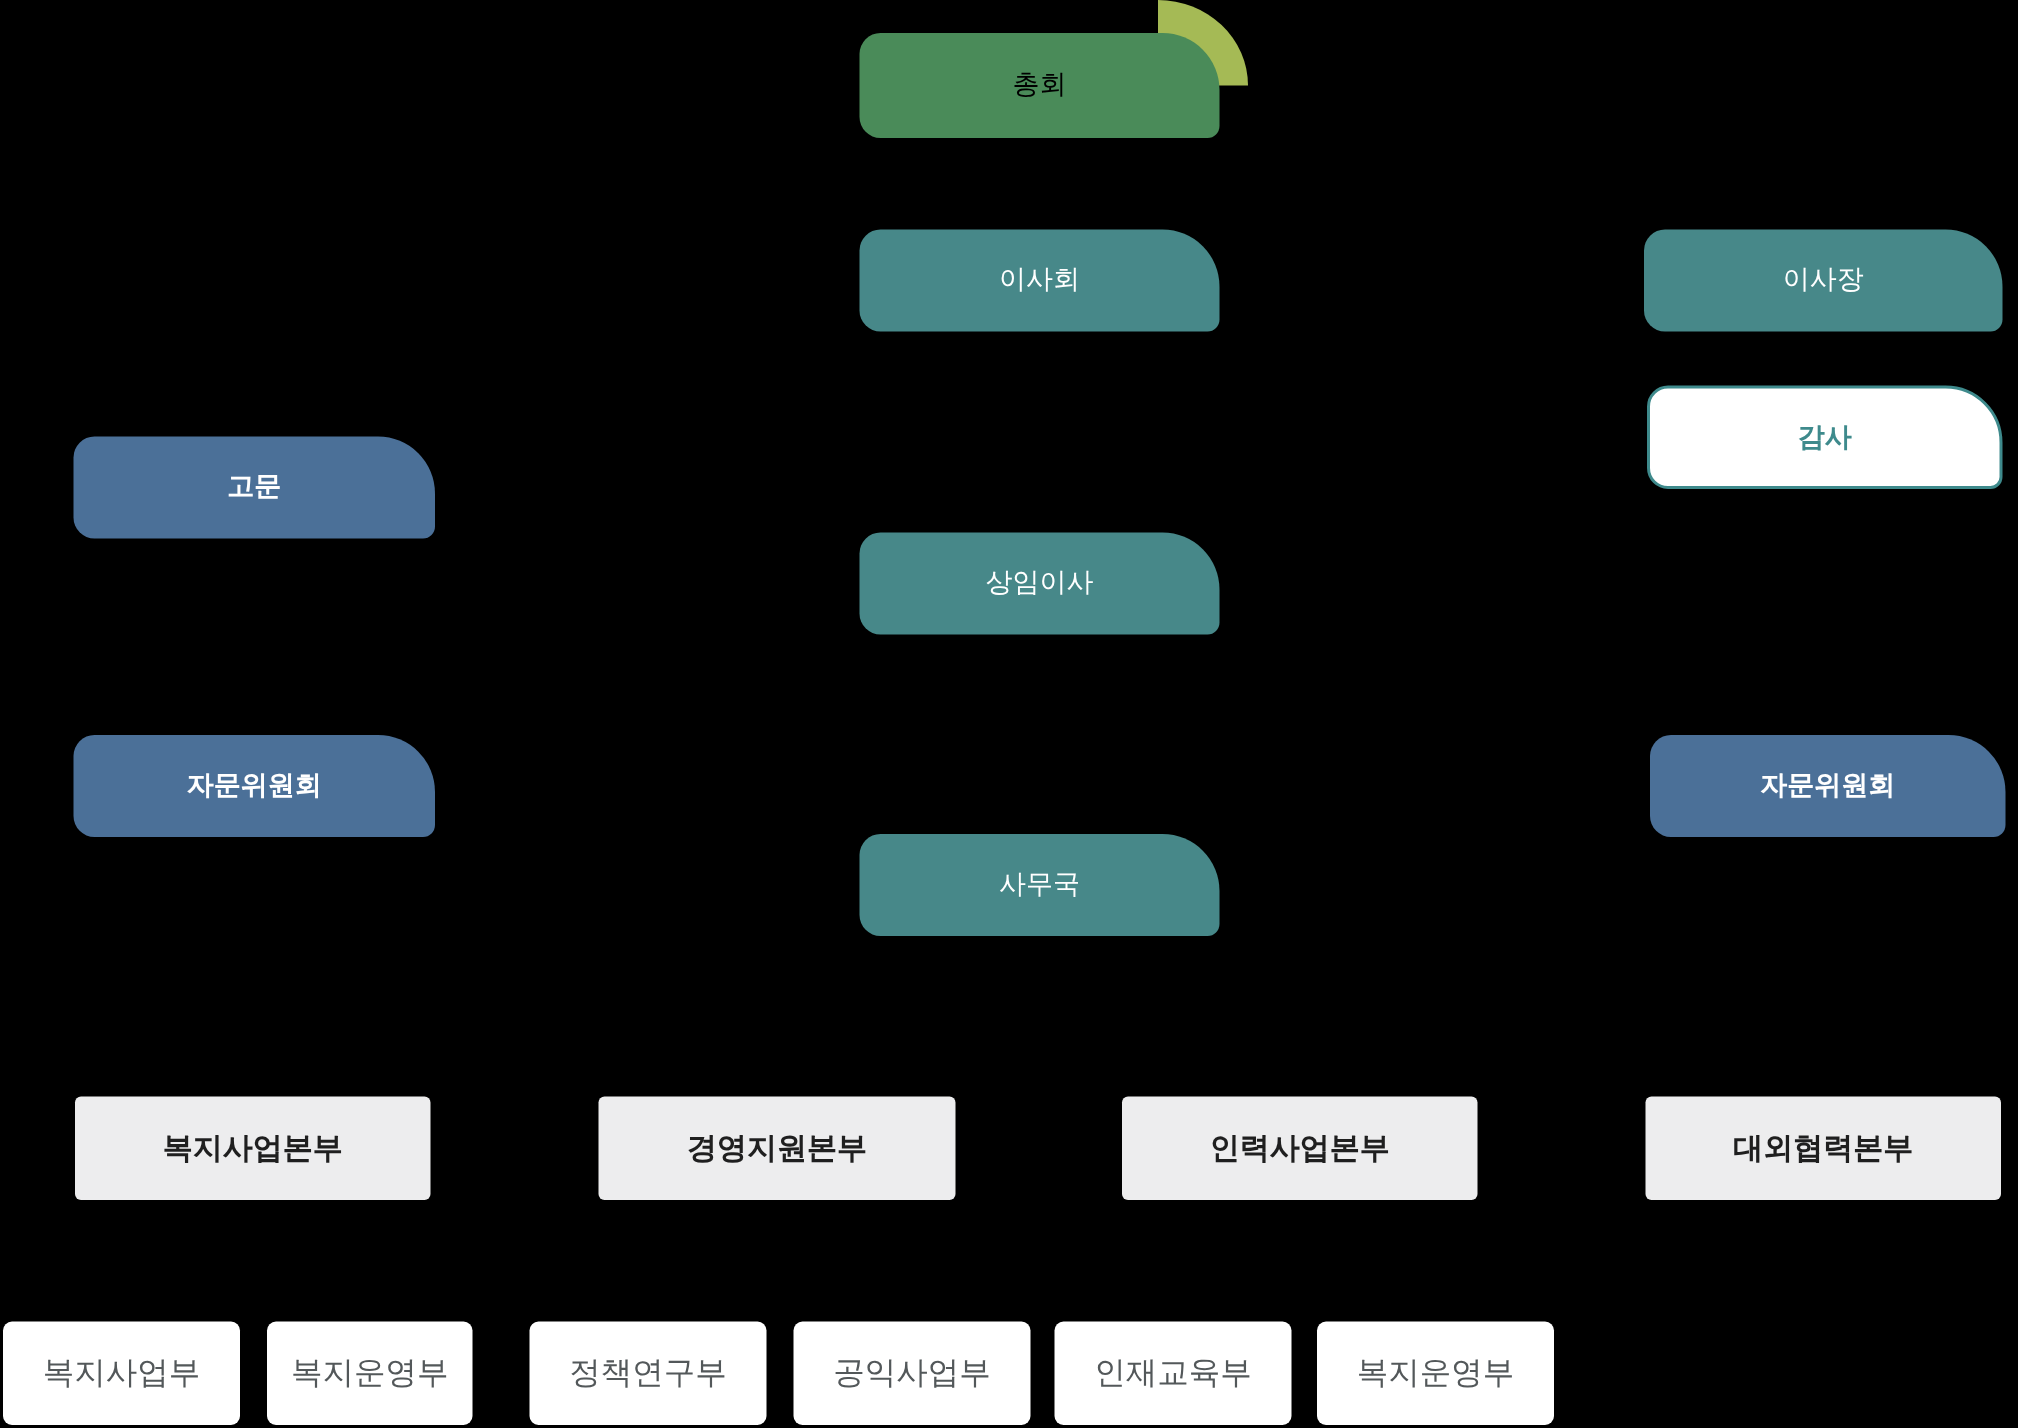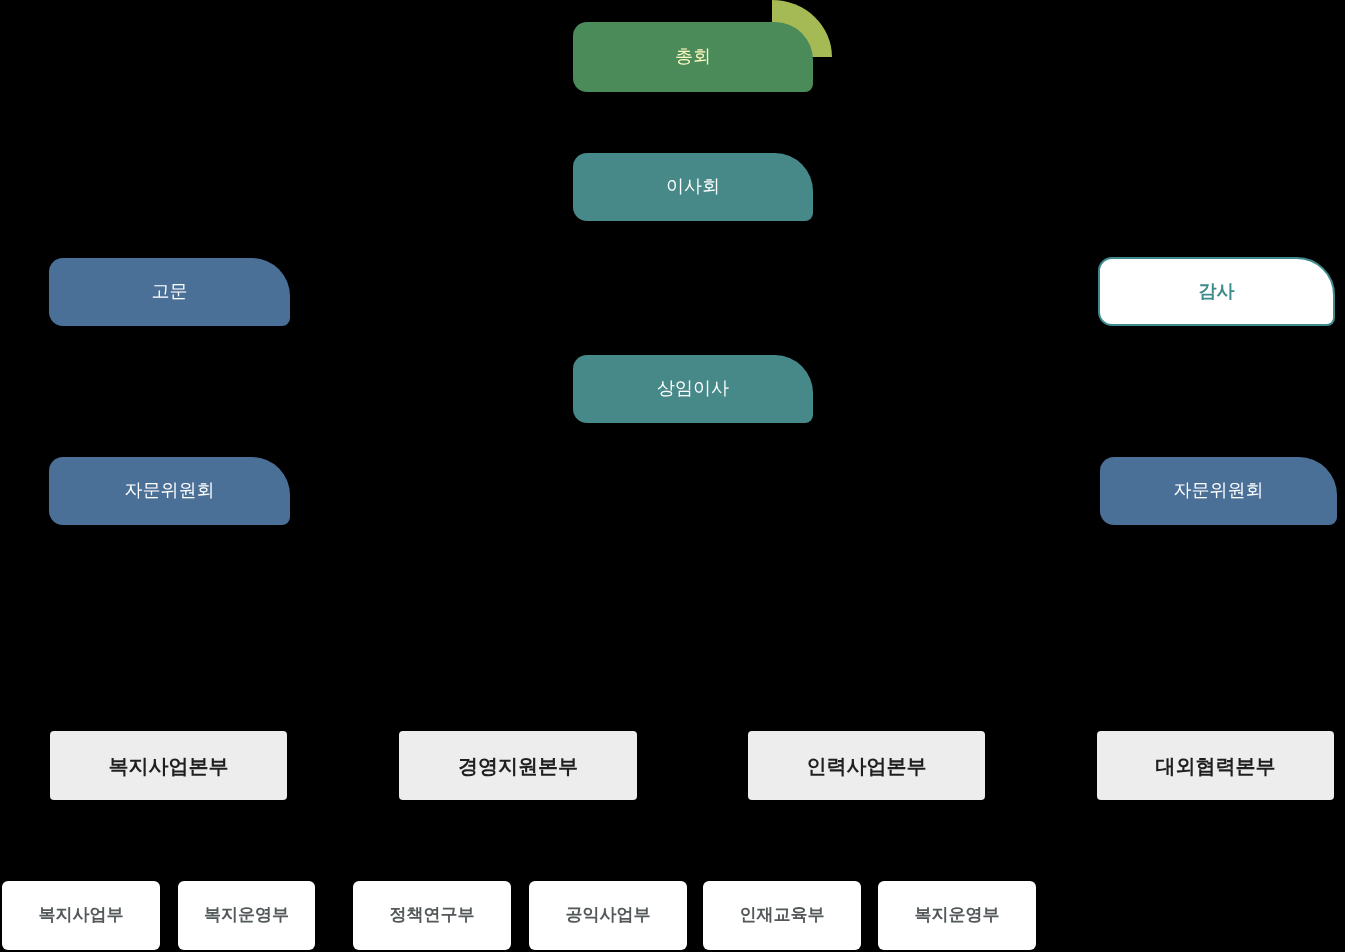--- a/index.html
+++ b/index.html
@@ -13,34 +13,34 @@
     background:var(--bg);
     font-family:"Liberation Sans","DejaVu Sans",sans-serif;
   }
   .node{
     position:absolute;display:flex;align-items:center;justify-content:center;
     box-sizing:border-box;text-align:center;
   }
   .node .lbl{display:block;line-height:1.2;}
   
   .shape{border-radius:14px 38px 8px 14px;}
-  .green{background:var(--green);color:#fef9c3;font-size:18px;font-weight:500;}
+  .green{background:var(--green);color:#000000;font-size:18px;font-weight:500;}
   .teal{background:var(--teal);color:#ffffff;font-size:18px;font-weight:500;}
-  .blue{background:var(--blue);color:#ffffff;font-size:18px;font-weight:400;}
+  .blue{background:var(--blue);color:#ffffff;font-size:18px;font-weight:700;margin-top:33px;}
   .outline{
     background:var(--white_box);border:2px solid var(--teal_text);
     color:var(--teal_text);font-size:18px;font-weight:600;text-align:right;
   }
   .division{
     background:var(--gray_box);border-radius:4px;color:var(--dark_text);
     font-size:20px;font-weight:600;
   }
   .department{
     background:var(--white_box);border-radius:6px;color:var(--sub_text);
-    font-size:17px;font-weight:700;
+    font-size:21px;font-weight:400;
   }
   
   .dot{
     position:absolute;z-index:-1;left:50%;top:-5px;width:11px;height:11px;
     margin-left:-5.5px;border-radius:50%;background:var(--dot);
   }
   
   .deco{
     position:absolute;left:772px;top:0;width:60px;height:57px;
     background:var(--olive);border-top-right-radius:100% 100%;z-index:1;
@@ -55,20 +55,23 @@
   <div class="deco"></div>
 
   <div class="node shape green top-node" style="left:573px;top:22px;width:240px;height:70px">
     <span class="lbl">총회</span>
   </div>
 
   <div class="node shape teal" style="left:573px;top:153px;width:240px;height:68px">
     <span class="lbl">이사회</span>
   </div>
 
+  <div class="node shape teal" style="left:1096px;top:153px;width:239px;height:68px">
+    <span class="lbl">이사장</span>
+  </div>
 
   <div class="node shape blue" style="left:49px;top:258px;width:241px;height:68px">
     <span class="lbl">고문</span>
   </div>
 
   <div class="node shape outline" style="left:1098px;top:257px;width:237px;height:69px">
     <span class="dot"></span>
     <span class="lbl">감사</span>
   </div>
 
@@ -77,20 +80,23 @@
   </div>
 
   <div class="node shape blue" style="left:49px;top:457px;width:241px;height:68px">
     <span class="lbl">자문위원회</span>
   </div>
 
   <div class="node shape blue" style="left:1100px;top:457px;width:237px;height:68px">
     <span class="lbl">자문위원회</span>
   </div>
 
+  <div class="node shape teal" style="left:573px;top:556px;width:240px;height:68px">
+    <span class="lbl">사무국</span>
+  </div>
 
   <div class="node division" style="left:50px;top:731px;width:237px;height:69px">
     <span class="dot"></span>
     <span class="lbl">복지사업본부</span>
   </div>
   <div class="node division" style="left:399px;top:731px;width:238px;height:69px">
     <span class="dot"></span>
     <span class="lbl">경영지원본부</span>
   </div>
   <div class="node division" style="left:748px;top:731px;width:237px;height:69px">

